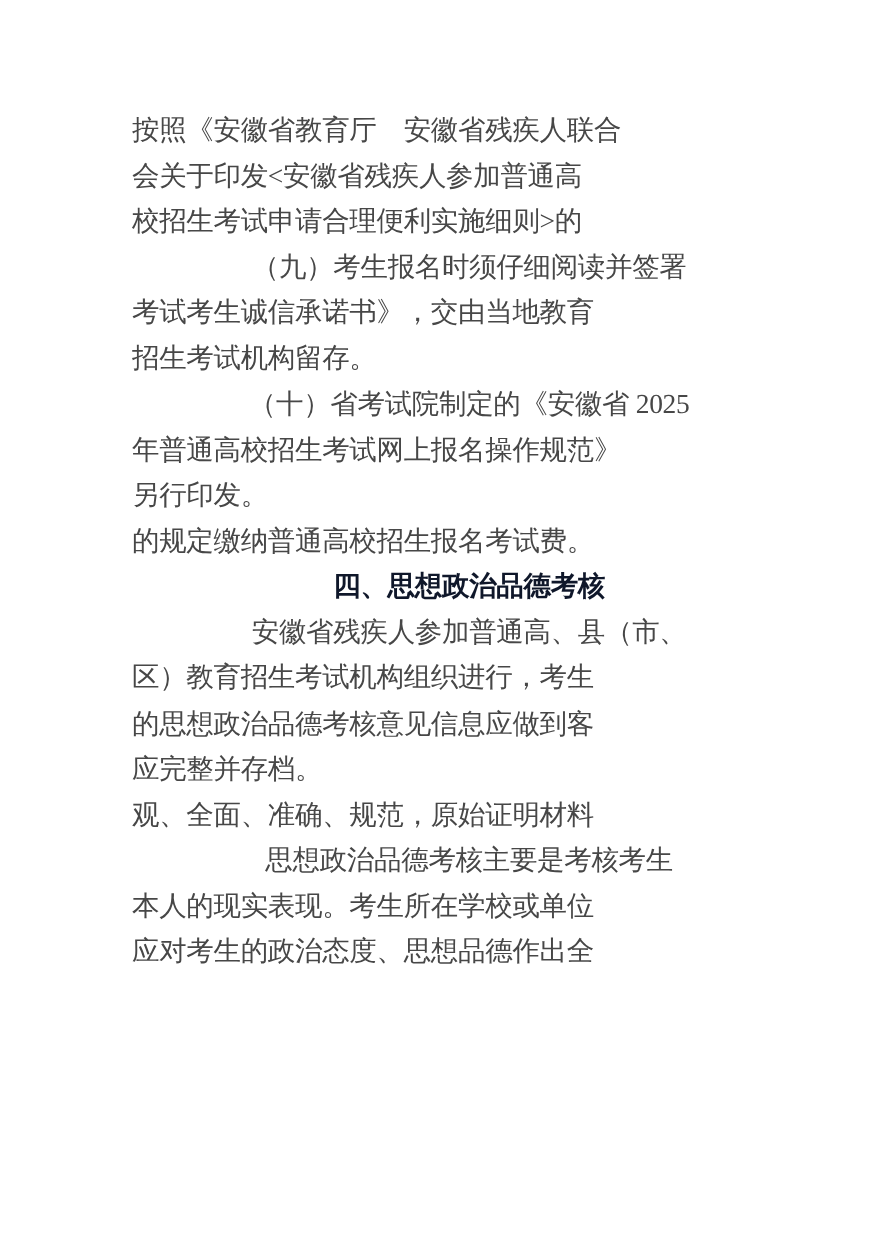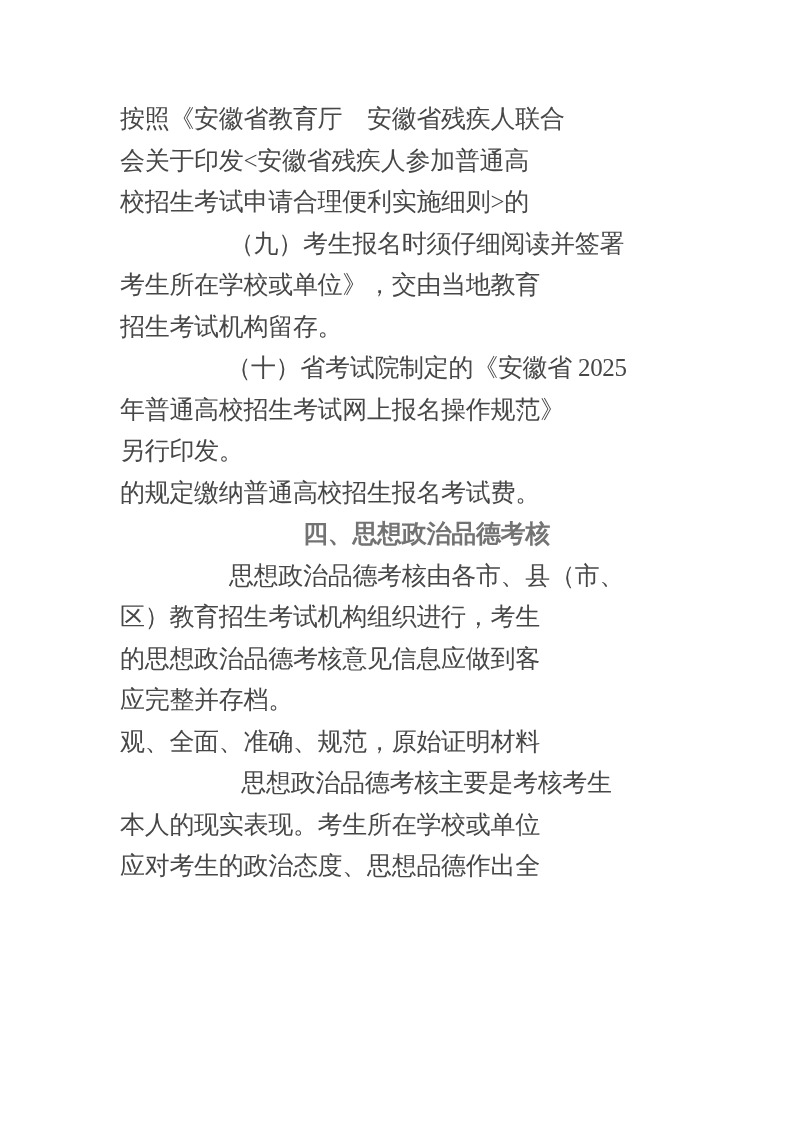--- a/index.html
+++ b/index.html
@@ -45,36 +45,36 @@
 
 <div class="page">
   <div class="text-block" style="color: rgb(71, 71, 71);">
       <div class="para">
         <div class="line">按照《安徽省教育厅　安徽省残疾人联合</div>
         <div class="line">会关于印发&lt;安徽省残疾人参加普通高</div>
         <div class="line">校招生考试申请合理便利实施细则&gt;的</div>
       </div>
       <div class="para">
         <div class="line indent">（九）考生报名时须仔细阅读并签署</div>
-        <div class="line">考生所在学校或单位》，交由当地教育</div>
+        <div class="line">考试考生诚信承诺书》，交由当地教育</div>
         <div class="line">招生考试机构留存。</div>
       </div>
       <div class="para">
         <div class="line indent">（十）省考试院制定的《安徽省 2025</div>
         <div class="line">年普通高校招生考试网上报名操作规范》</div>
         <div class="line">另行印发。</div>
       </div>
       <div class="para">
         <div class="line">的规定缴纳普通高校招生报名考试费。</div>
       </div>
-      <div class="para heading" style="color: #737373;">
+      <div class="para heading" style="color: #0f172a;">
         <div class="line indent">四、思想政治品德考核</div>
       </div>
       <div class="para">
-        <div class="line indent">思想政治品德考核由各市、县（市、</div>
+        <div class="line indent">安徽省残疾人参加普通高、县（市、</div>
         <div class="line">区）教育招生考试机构组织进行，考生</div>
         <div class="line">的思想政治品德考核意见信息应做到客</div>
         <div class="line">应完整并存档。</div>
         <div class="line">观、全面、准确、规范，原始证明材料</div>
       </div>
       <div class="para">
         <div class="line indent">思想政治品德考核主要是考核考生</div>
         <div class="line">本人的现实表现。考生所在学校或单位</div>
         <div class="line">应对考生的政治态度、思想品德作出全</div>
       </div>

